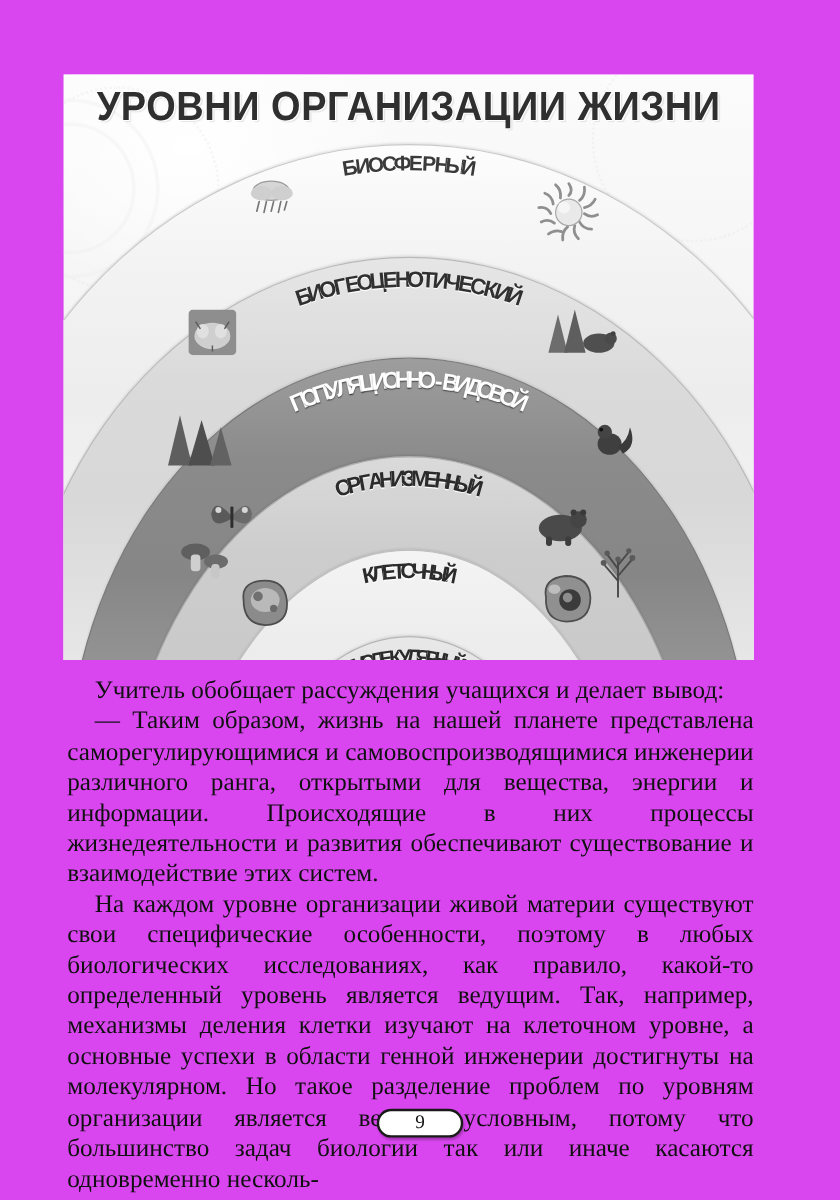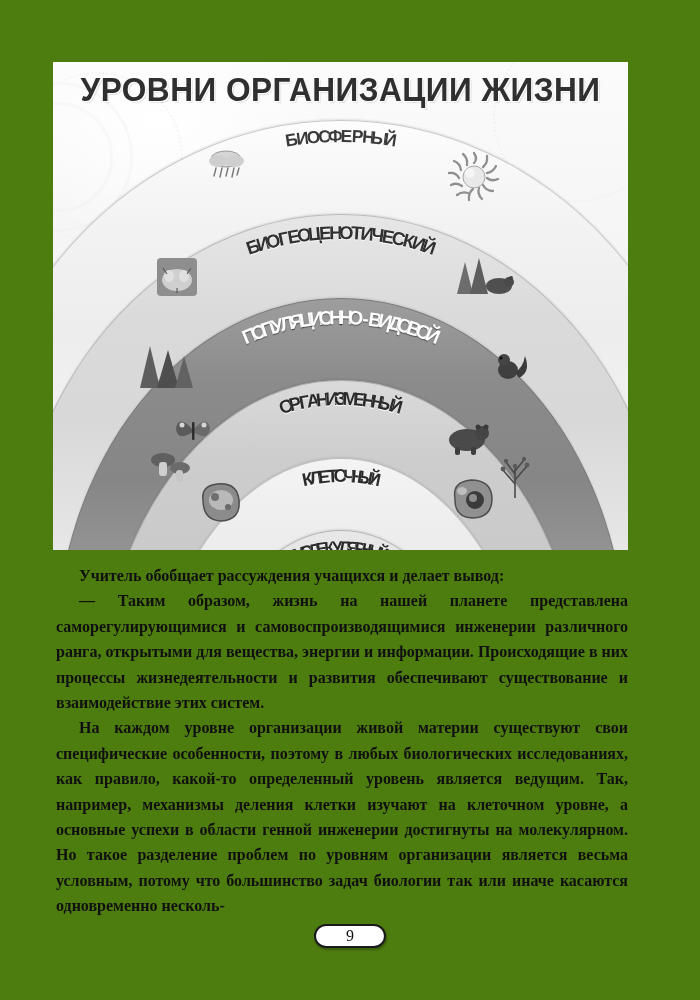--- a/index.html
+++ b/index.html
@@ -5,21 +5,21 @@
   * { box-sizing: border-box; }
   html, body {
     margin: 0; padding: 0;
     width: 700px; height: 1000px;
     background: #ffffff;
     font-family: "Liberation Serif", serif;
   }
   .page {
     position: relative;
     width: 700px; height: 1000px;
-    background: #4d7c0f;
+    background: #d946ef;
     overflow: hidden;
   }
 
   
   .figure {
     position: absolute;
     left: 53px; top: 62px;
     width: 575px; height: 488px;
     overflow: hidden;
     background:
@@ -64,25 +64,24 @@
 
   
   .thumb { position: absolute; }
 
   
   .body-text {
     position: absolute;
     left: 56px; top: 563px;
     width: 572px;
     font-family: "Liberation Serif", serif;
-    font-size: 16px;
+    font-size: 21px;
     line-height: 25.4px;
     color: #101010;
     text-align: justify;
-    font-weight: bold;
   }
   .body-text p { margin: 0; text-indent: 23px; }
 
   
   .pagenum {
     position: absolute;
     left: 50%; top: 924px; transform: translateX(-50%);
     width: 72px; height: 24px;
     border: 2px solid #1a1a1a;
     border-radius: 12px;

